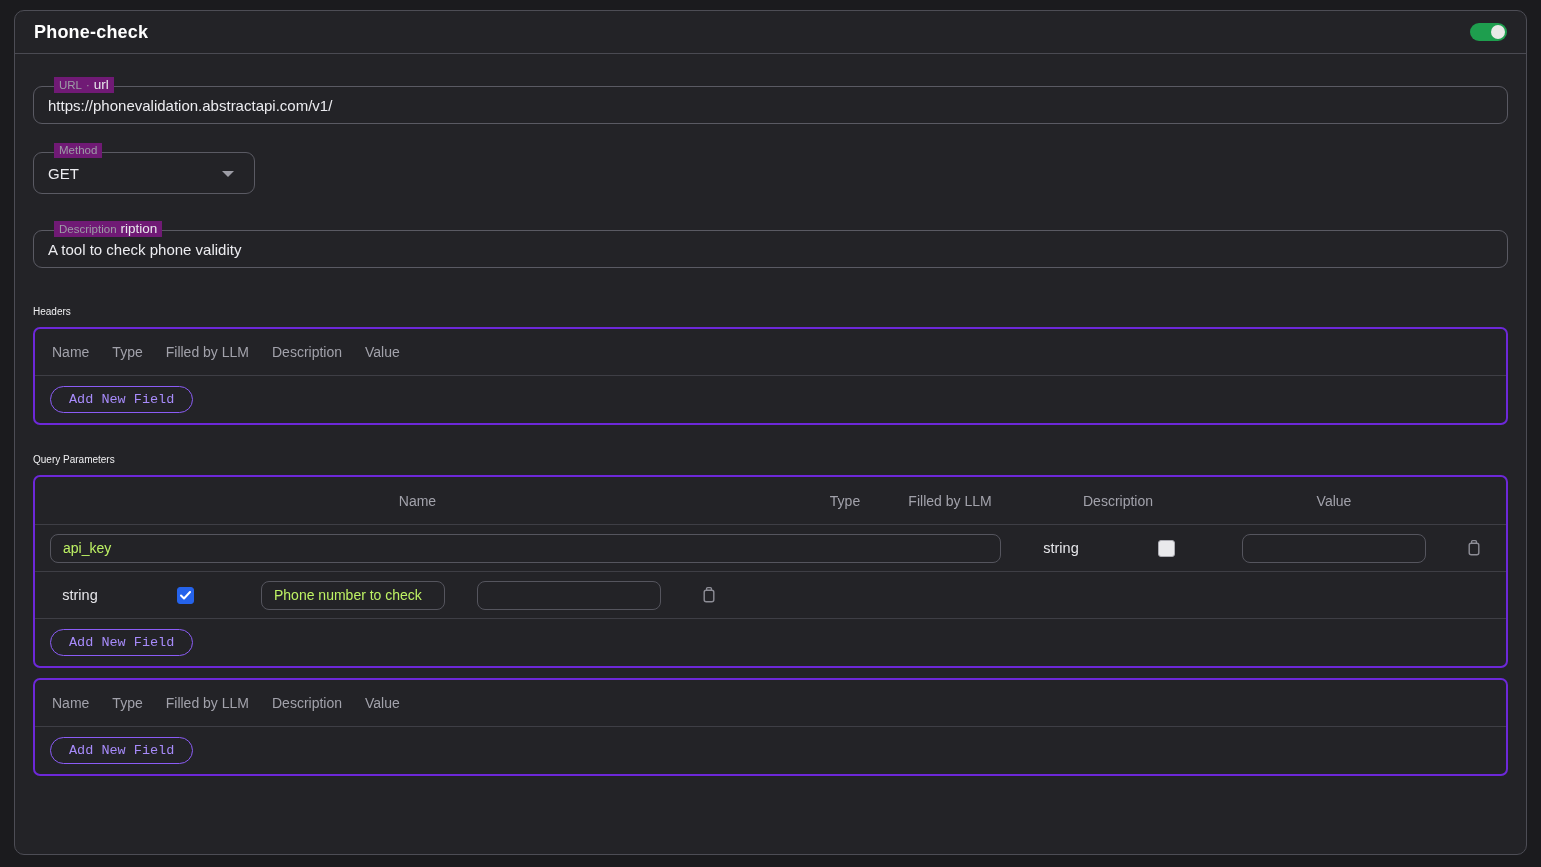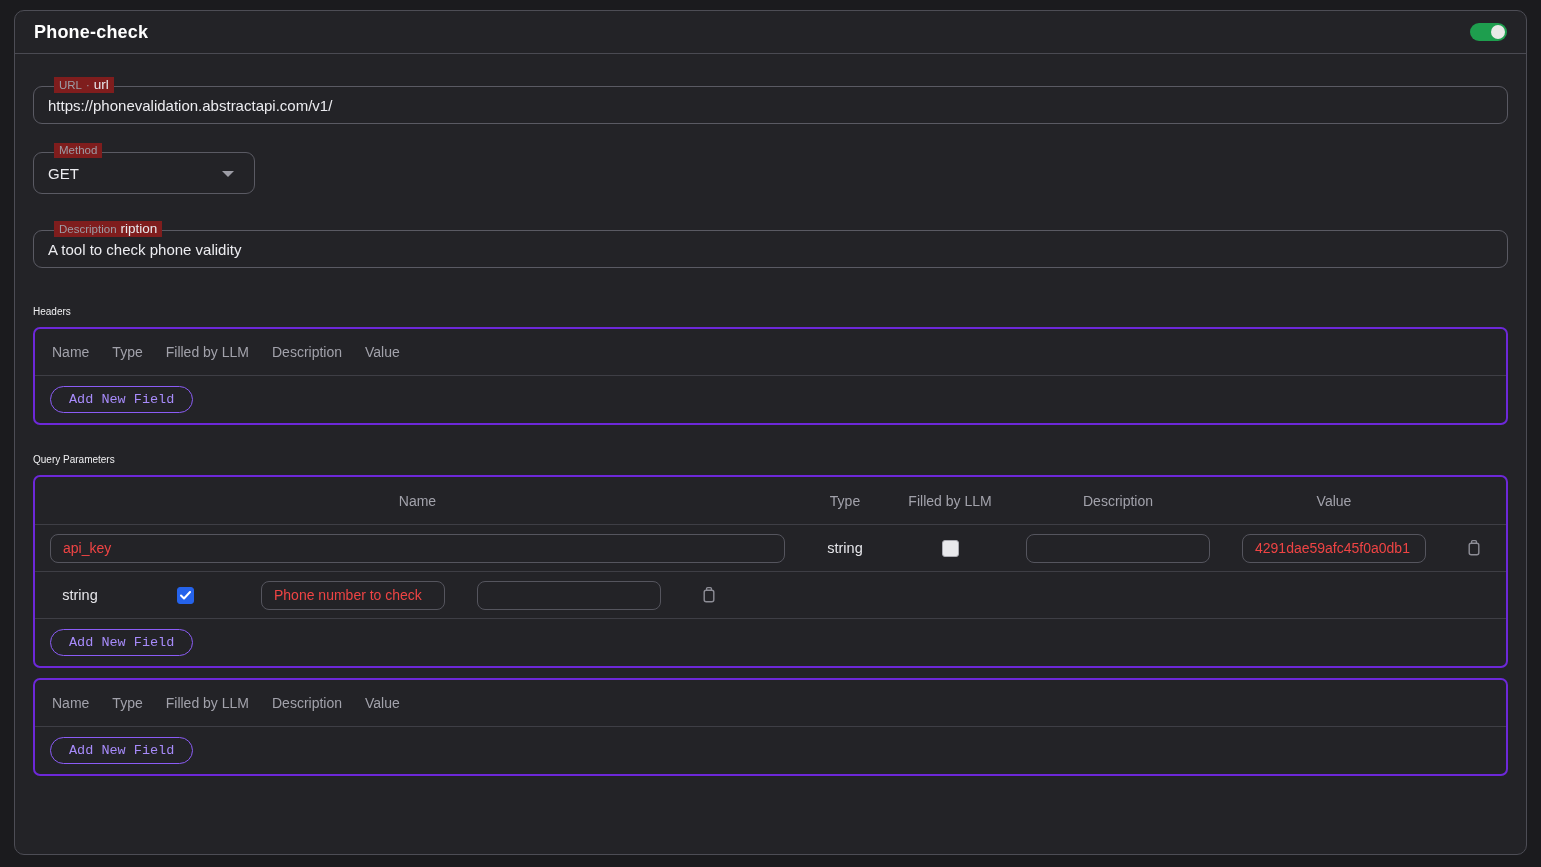--- a/index.html
+++ b/index.html
@@ -39,21 +39,21 @@
     position: relative;
     border: 1px solid #5a5a63;
     border-radius: 9px;
     height: 38px;
     display: flex; align-items: center;
     padding: 0 14px;
     background: transparent;
   }
   .field-label {
     position: absolute; top: -10px; left: 20px;
-    background: #7f1d1d; padding: 0 5px;
+    background: #701a75; padding: 0 5px;
     display: flex; align-items: baseline; gap: 4px;
     line-height: 15px; white-space: nowrap;
   }
   .lbl-small { font-size: 11.5px; color: #9d9da6; }
   .lbl-sep   { font-size: 11px;  color: #9d9da6; }
   .lbl-big   { font-size: 13.5px; color: #e8e8ec; }
   .field-value { font-size: 15px; color: #ececf0; }
 
   .url-field { margin-top: 32px; }
   .method-field { margin-top: 28px; width: 222px; height: 42px; cursor: pointer; }
@@ -103,21 +103,21 @@
   .qhead .c-desc { display: block; }
   .c-value { width: 216px; text-align: center; flex: none; display: flex; justify-content: center; }
   .qhead .c-value { display: block; }
   .c-trash { width: 64px; flex: none; display: flex; justify-content: center; }
 
   .cell-input {
     width: 100%; height: 29px;
     background: transparent;
     border: 1px solid #55555e;
     border-radius: 8px;
-    color: #ef4444;
+    color: #bef264;
     font-family: inherit; font-size: 14px;
     padding: 0 12px;
     outline: none;
   }
   .cell-input.small { width: 184px; }
   .type-text { font-size: 14.5px; color: #e6e6ea; }
 
   .checkbox {
     width: 17px; height: 17px; border-radius: 3px;
     background: #e9e9ec; border: 1px solid #ababb2;
@@ -202,23 +202,20 @@
           <span class="type-text">string</span>
         </div>
         <div class="c-llm">
           <div class="checkbox">
             
           </div>
         </div>
         <div class="c-desc">
           <input class="cell-input small" value="" style="">
         </div>
-        <div class="c-value">
-          <input class="cell-input small" value="4291dae59afc45f0a0db1" style="">
-        </div>
         <div class="c-trash">
           <button class="trash-btn">
             <svg width="16" height="18" viewBox="0 0 16 18" fill="none">
               <rect x="3.2" y="4.2" width="9.6" height="11.6" rx="2" stroke="#8d8d96" stroke-width="1.4"></rect>
               <path d="M5.6 4 V2.6 a1 1 0 0 1 1-1 h2.8 a1 1 0 0 1 1 1 V4" stroke="#8d8d96" stroke-width="1.4"></path>
             </svg>
           </button>
         </div>
       </div>
 

